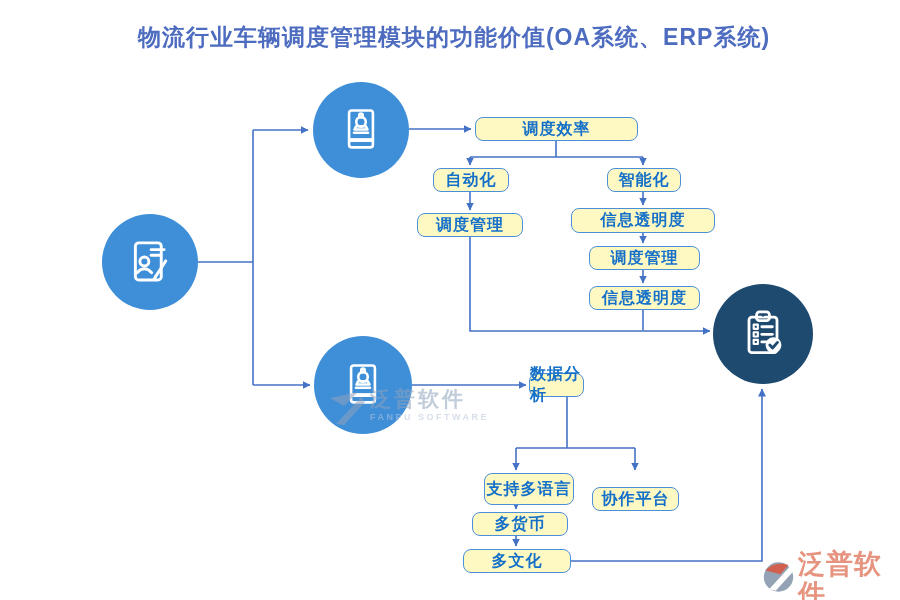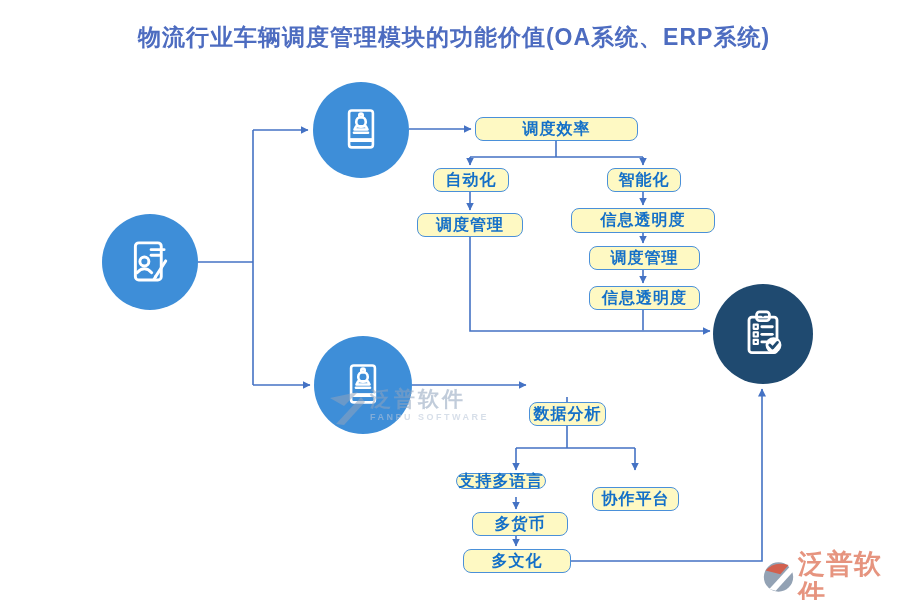--- a/index.html
+++ b/index.html
@@ -145,22 +145,22 @@
     </span>
   </div>
 
   <div class="node" style="left:475px;top:117px;width:163px;height:24px;">调度效率</div>
   <div class="node" style="left:433px;top:168px;width:76px;height:24px;">自动化</div>
   <div class="node" style="left:607px;top:168px;width:74px;height:24px;">智能化</div>
   <div class="node" style="left:417px;top:213px;width:106px;height:24px;">调度管理</div>
   <div class="node" style="left:571px;top:208px;width:144px;height:25px;">信息透明度</div>
   <div class="node" style="left:589px;top:246px;width:111px;height:24px;">调度管理</div>
   <div class="node" style="left:589px;top:286px;width:111px;height:24px;">信息透明度</div>
-  <div class="node" style="left:529px;top:373px;width:77px;height:24px;margin-top:29px;">数据分析</div>
-  <div class="node" style="left:456px;top:473px;width:90px;height:16px;font-family:Liberation Serif, serif;">支持多语言</div>
+  <div class="node" style="left:529px;top:373px;width:55px;height:24px;">数据分析</div>
+  <div class="node" style="left:484px;top:473px;width:90px;height:32px;font-family:Liberation Serif, serif;">支持多语言</div>
   <div class="node" style="left:592px;top:473px;width:87px;height:24px;margin-top:14px;">协作平台</div>
   <div class="node" style="left:472px;top:512px;width:96px;height:24px;">多货币</div>
   <div class="node" style="left:463px;top:549px;width:108px;height:24px;">多文化</div>
 
   <div class="watermark">
     <span class="wm-glyph">
       <svg width="38" height="38" viewBox="0 0 38 38">
         <path d="M2 8 L30 2 L16 16 Z" fill="#8fa3bd"></path>
         <path d="M33 7 L8 34 L16 35 L37 12 Z" fill="#8fa3bd"></path>
       </svg>

